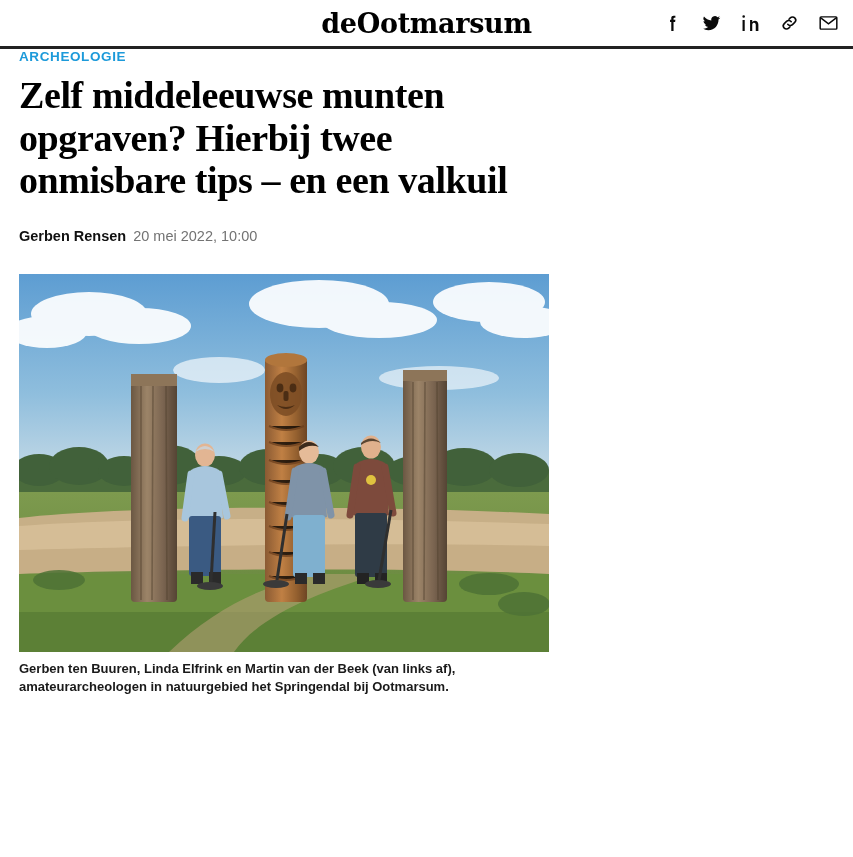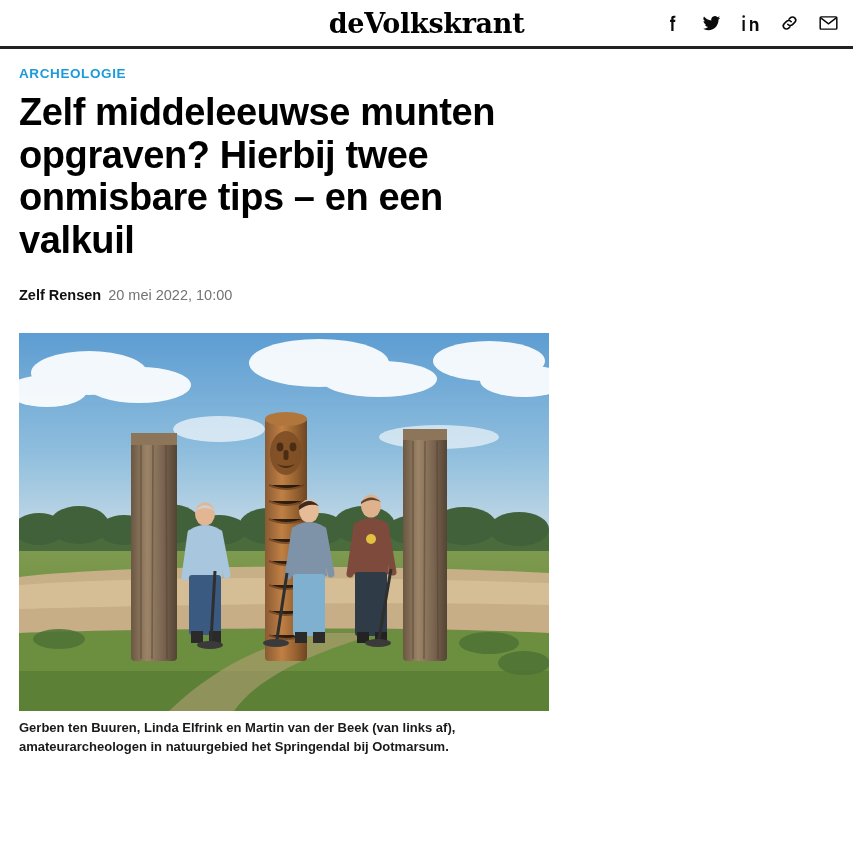--- a/index.html
+++ b/index.html
@@ -65,32 +65,31 @@
     background: #222222;
     width: 100%;
   }
 
   
   .article {
     padding: 0 19px;
   }
 
   .kicker {
-    margin-top: 17px;
     color: #1c9ada;
     font-size: 13.5px;
     font-weight: 700;
     letter-spacing: 0.6px;
     text-transform: uppercase;
     font-family: "Liberation Sans", sans-serif;
   }
 
   .headline {
     margin: 10px 0 0 0;
-    font-family: Liberation Sans, sans-serif;
+    font-family: Liberation Serif, serif;
     font-weight: 700;
     font-size: 38px;
     line-height: 1.12;
     color: #000000;
     letter-spacing: -0.4px;
     max-width: 540px;
   }
 
   .standfirst {
     margin: 22px 0 0 0;
@@ -141,21 +140,21 @@
   }
   .caption .cap-text { font-weight: 700; }
 </style>
 </head>
 <body>
 
 <div class="page">
 
   <div class="masthead">
     <div class="logo">
-      <span class="de">de</span><span>Volkskrant</span>
+      <span class="de">de</span><span>Ootmarsum</span>
     </div>
 
     <div class="share-icons">
       <span class="sic">
         <svg width="21" height="21" viewBox="0 0 24 24" fill="currentColor">
             <path d="M15.3 8.2h-2.1V6.9c0-.6.4-.8.7-.8h1.4V3.6h-2c-2.2 0-2.7 1.6-2.7 2.7v1.9H9.2v2.6h1.4V21h2.6v-10.2h1.8l.3-2.6z"></path>
           </svg>
       </span>
       <span class="sic">
         <svg width="21" height="21" viewBox="0 0 24 24" fill="currentColor">
@@ -185,21 +184,21 @@
   <div class="rule"></div>
 
   <div class="article">
 
     <div class="kicker">ARCHEOLOGIE</div>
 
     <h1 class="headline">Zelf middeleeuwse munten opgraven? Hierbij twee onmisbare tips – en een valkuil</h1>
 
 
     <div class="byline">
-      <span class="author">Zelf Rensen</span>
+      <span class="author">Gerben Rensen</span>
       <span class="timestamp">20 mei 2022, 10:00</span>
     </div>
 
     <figure class="figure" style="margin-left:0;">
       <div class="photo">
         <svg width="530" height="378" viewBox="0 0 530 378" preserveAspectRatio="none">
           <defs>
             <linearGradient id="sky" x1="0" y1="0" x2="0" y2="1">
               <stop offset="0%" stop-color="#5d9dd2"></stop>
               <stop offset="55%" stop-color="#8fbedd"></stop>

